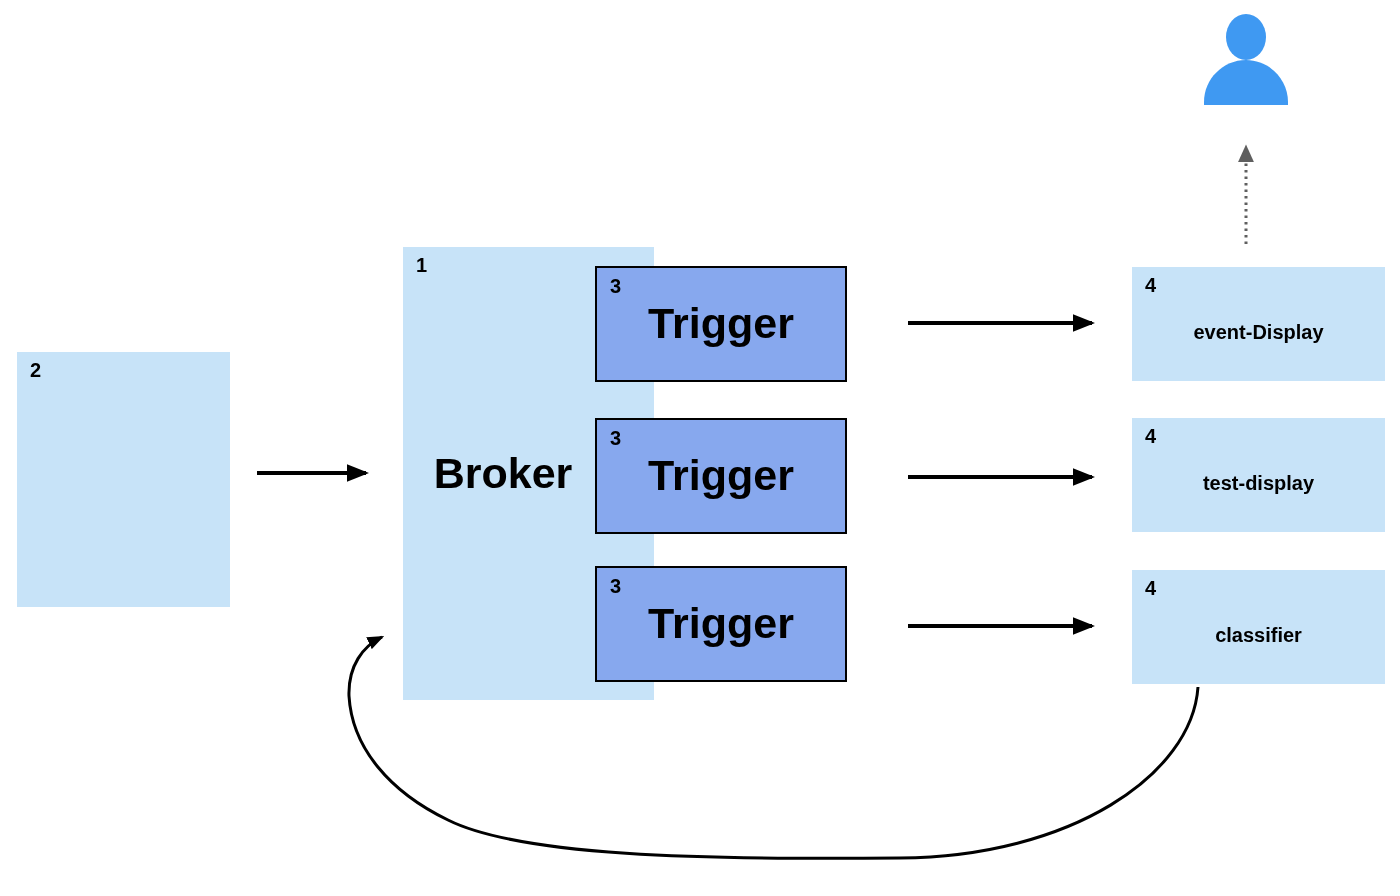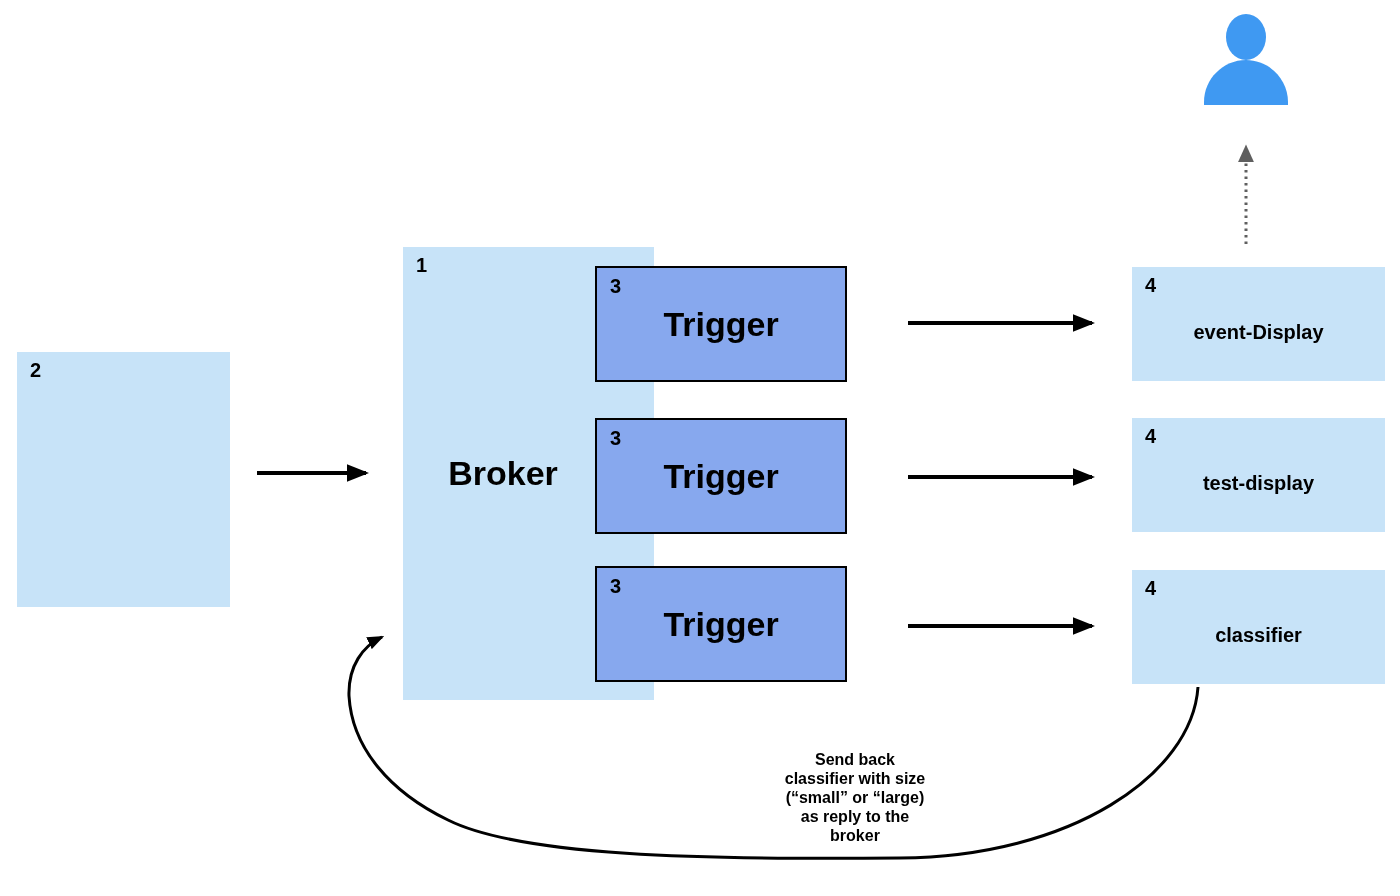--- a/index.html
+++ b/index.html
@@ -6,21 +6,21 @@
   #canvas{
     position:relative;width:1400px;height:896px;overflow:hidden;background:#ffffff;
     font-family:"Liberation Sans", sans-serif;color:#000;
   }
   .node{position:absolute;box-sizing:border-box;display:flex;align-items:center;justify-content:center;}
   .light{background:#c7e3f8;}
   .trigger{background:#87a8ee;border:2px solid #000;}
   .num{
     position:absolute;top:8px;left:13px;font-size:20px;font-weight:700;line-height:1;
   }
-  .label-lg{font-size:34px;font-weight:600;text-align:center;white-space:pre-line;line-height:1.3;}
+  .label-lg{font-size:43px;font-weight:600;text-align:center;white-space:pre-line;line-height:1.3;}
   .label-sm{font-size:20px;font-weight:600;text-align:right;margin-top:16px;}
   .broker-label{
     position:absolute;left:0;top:0;width:200px;height:100%;
     display:flex;align-items:center;justify-content:center;
   }
   #arrow-layer{position:absolute;left:0;top:0;pointer-events:none;}
   #user-icon{position:absolute;left:1199px;top:9px;}
   .annotation{
     position:absolute;left:745px;top:750px;width:220px;
     font-size:16px;font-weight:700;line-height:19px;text-align:center;white-space:pre-line;
@@ -66,25 +66,20 @@
   <div class="node light" style="left:1132px;top:570px;width:253px;height:114px;">
     <span class="num">4</span>
     <span class="label-sm">classifier</span>
   </div>
 
   <svg id="user-icon" width="92" height="100" viewBox="0 0 92 100" aria-hidden="true">
     <ellipse cx="47" cy="28" rx="20" ry="23" fill="#3f99f2"></ellipse>
     <path d="M5,96 L5,93 C5,70 24,51 47,51 C70,51 89,70 89,93 L89,96 Z" fill="#3f99f2"></path>
   </svg>
 
-  <div class="annotation">Send back
-classifier with size
-(“small” or “large)
-as reply to the
-broker</div>
 
   <svg id="arrow-layer" width="1400" height="896" viewBox="0 0 1400 896">
     <defs>
       <marker id="ah" markerWidth="5.6" markerHeight="4.4" refX="4.8" refY="2.2" orient="auto" markerUnits="strokeWidth">
         <path d="M0,0 L5.6,2.2 L0,4.4 Z" fill="#000000"></path>
       </marker>
       <marker id="ah-gray" markerWidth="6" markerHeight="5.4" refX="4.8" refY="2.7" orient="auto" markerUnits="strokeWidth">
         <path d="M0,0 L6,2.7 L0,5.4 Z" fill="#5f5f5f"></path>
       </marker>
     </defs>

